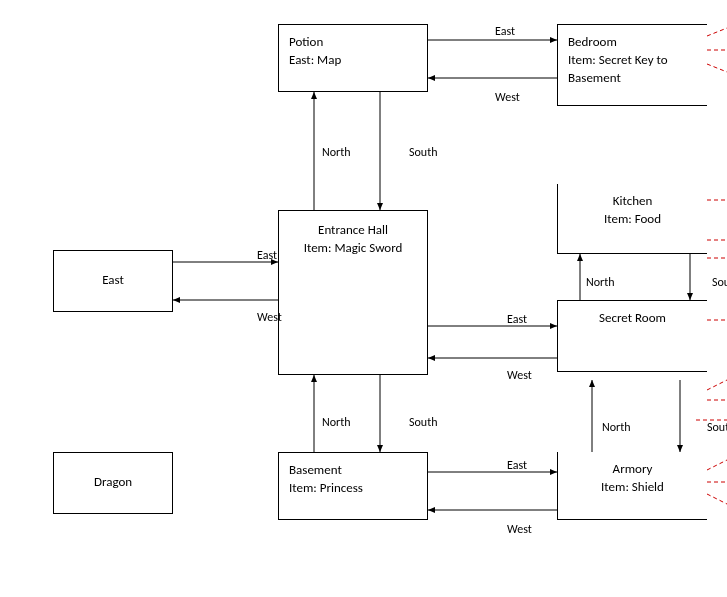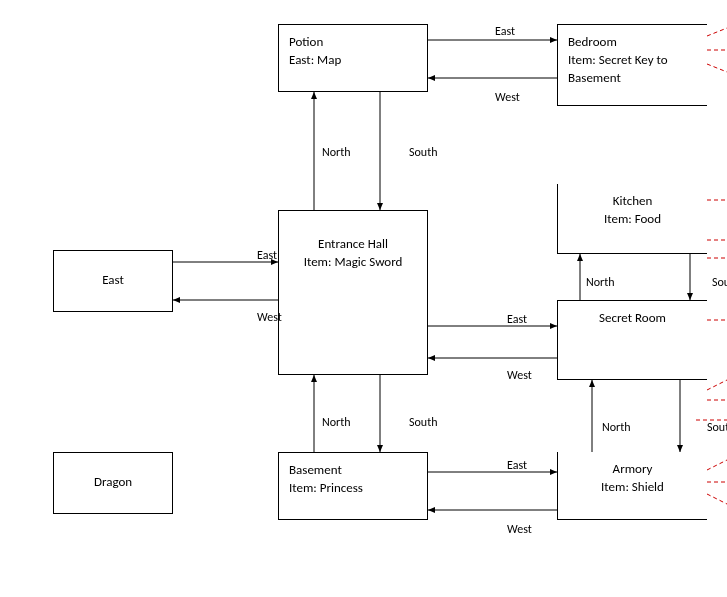--- a/index.html
+++ b/index.html
@@ -59,31 +59,31 @@
 
   <div class="room partial-right" style="left:557px; top:24px; width:150px; height:82px;">
     <div class="title">Bedroom</div>
     <div class="item">Item: Secret Key to Basement</div>
   </div>
 
   <div class="room" style="left:53px; top:250px; width:120px; height:62px; text-align:center; padding-top:20px;">
     <div class="title">East</div>
   </div>
 
-  <div class="room" style="left:278px; top:210px; width:150px; height:165px; text-align:center; padding-top:24px;">
+  <div class="room" style="left:278px; top:210px; width:150px; height:165px; text-align:center; padding-top:10px;">
     <div class="title">Entrance Hall</div>
     <div class="item">Item: Magic Sword</div>
   </div>
 
   <div class="room partial-top partial-right" style="left:557px; top:184px; width:150px; height:70px; text-align:center;">
     <div class="title">Kitchen</div>
     <div class="item">Item: Food</div>
   </div>
 
-  <div class="room partial-right" style="left:557px; top:300px; width:150px; height:80px; text-align:center;">
+  <div class="room partial-right" style="left:557px; top:300px; width:150px; height:72px; text-align:center;">
     <div class="title">Secret Room</div>
   </div>
 
   <div class="room" style="left:278px; top:452px; width:150px; height:68px;">
     <div class="title">Basement</div>
     <div class="item">Item: Princess</div>
   </div>
 
   <div class="room partial-top partial-right" style="left:557px; top:452px; width:150px; height:68px; text-align:center;">
     <div class="title">Armory</div>

